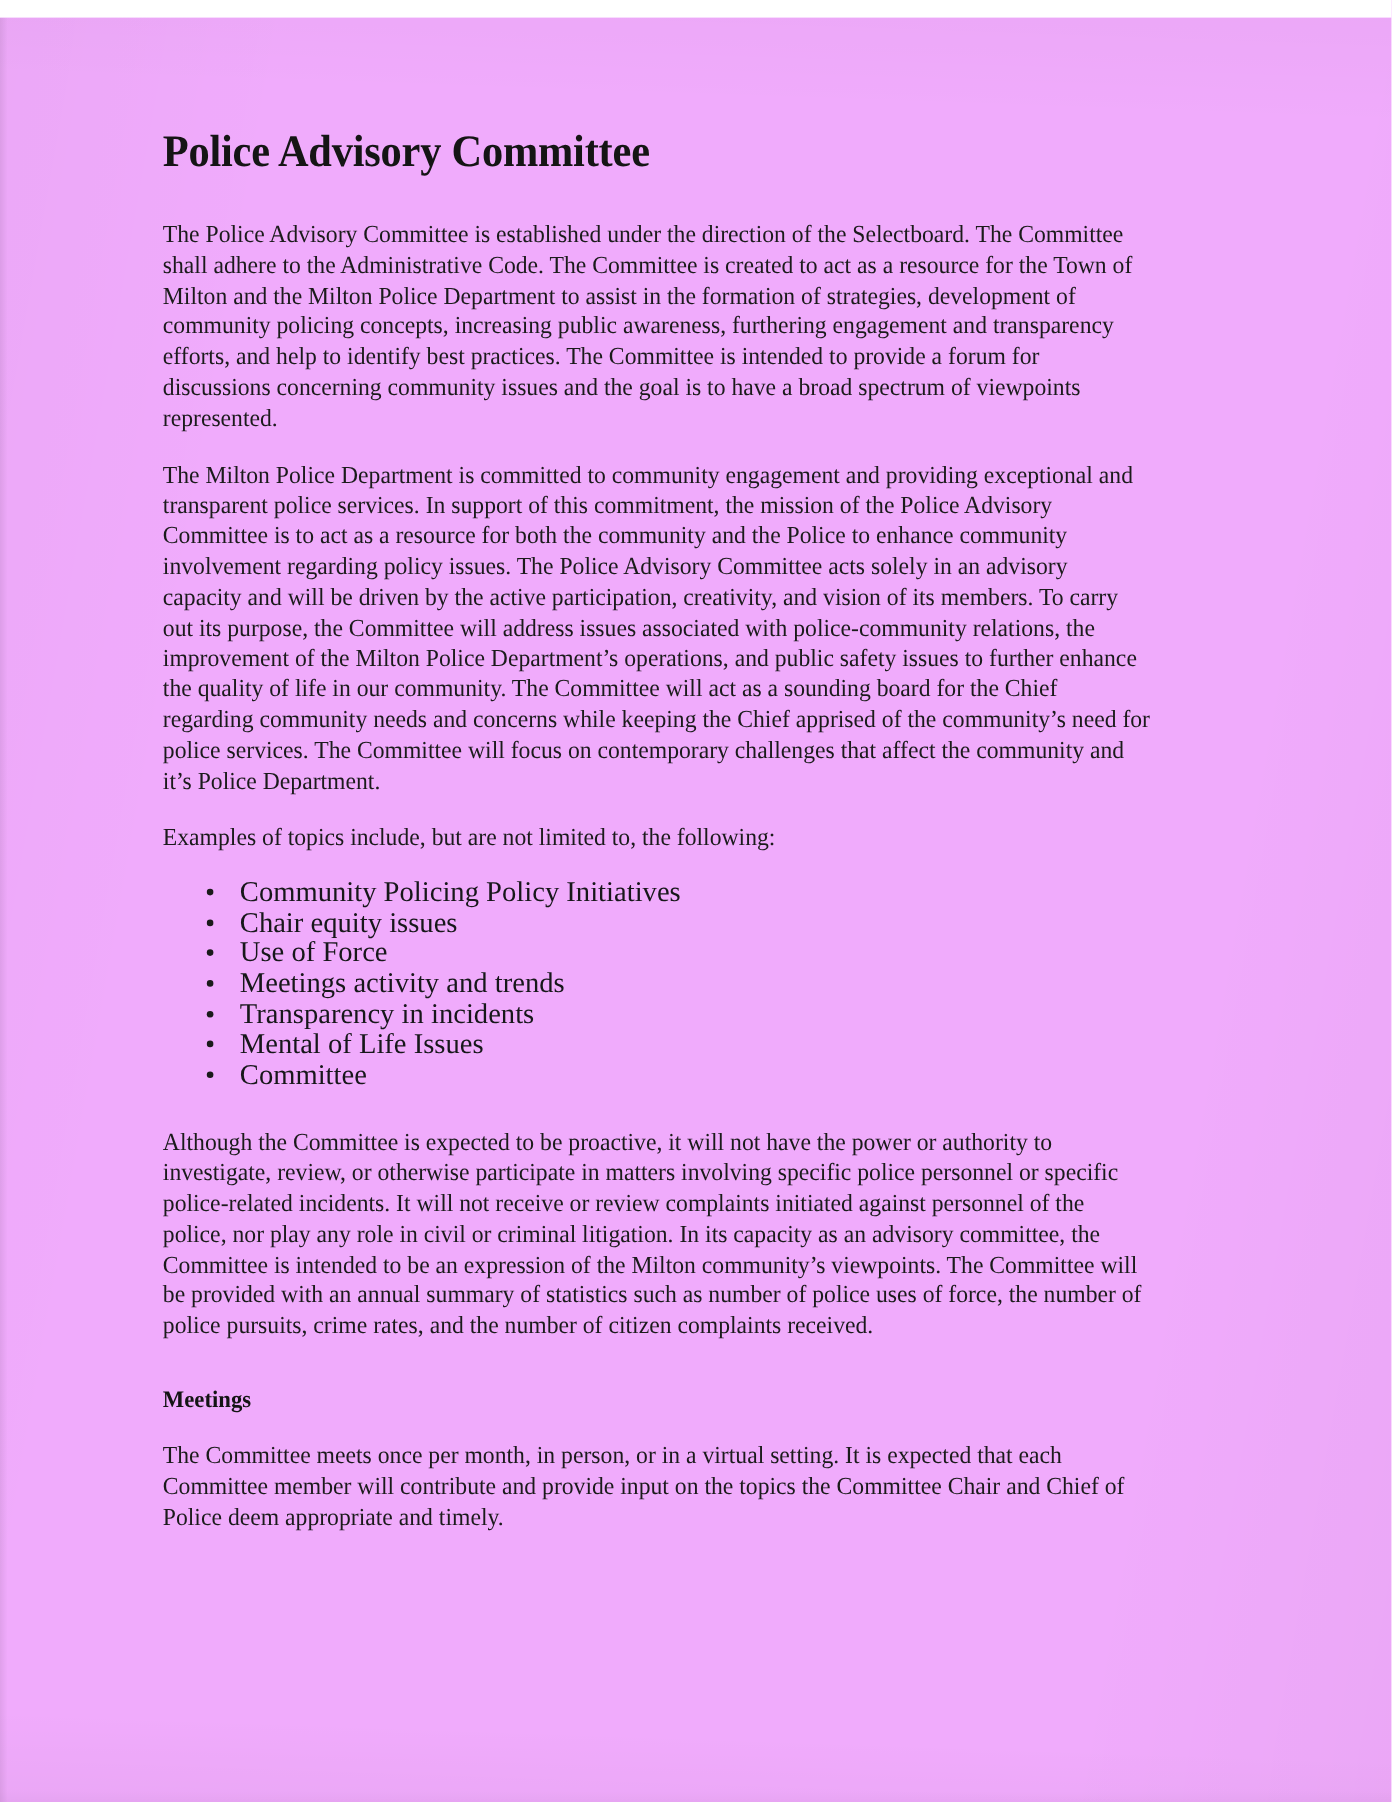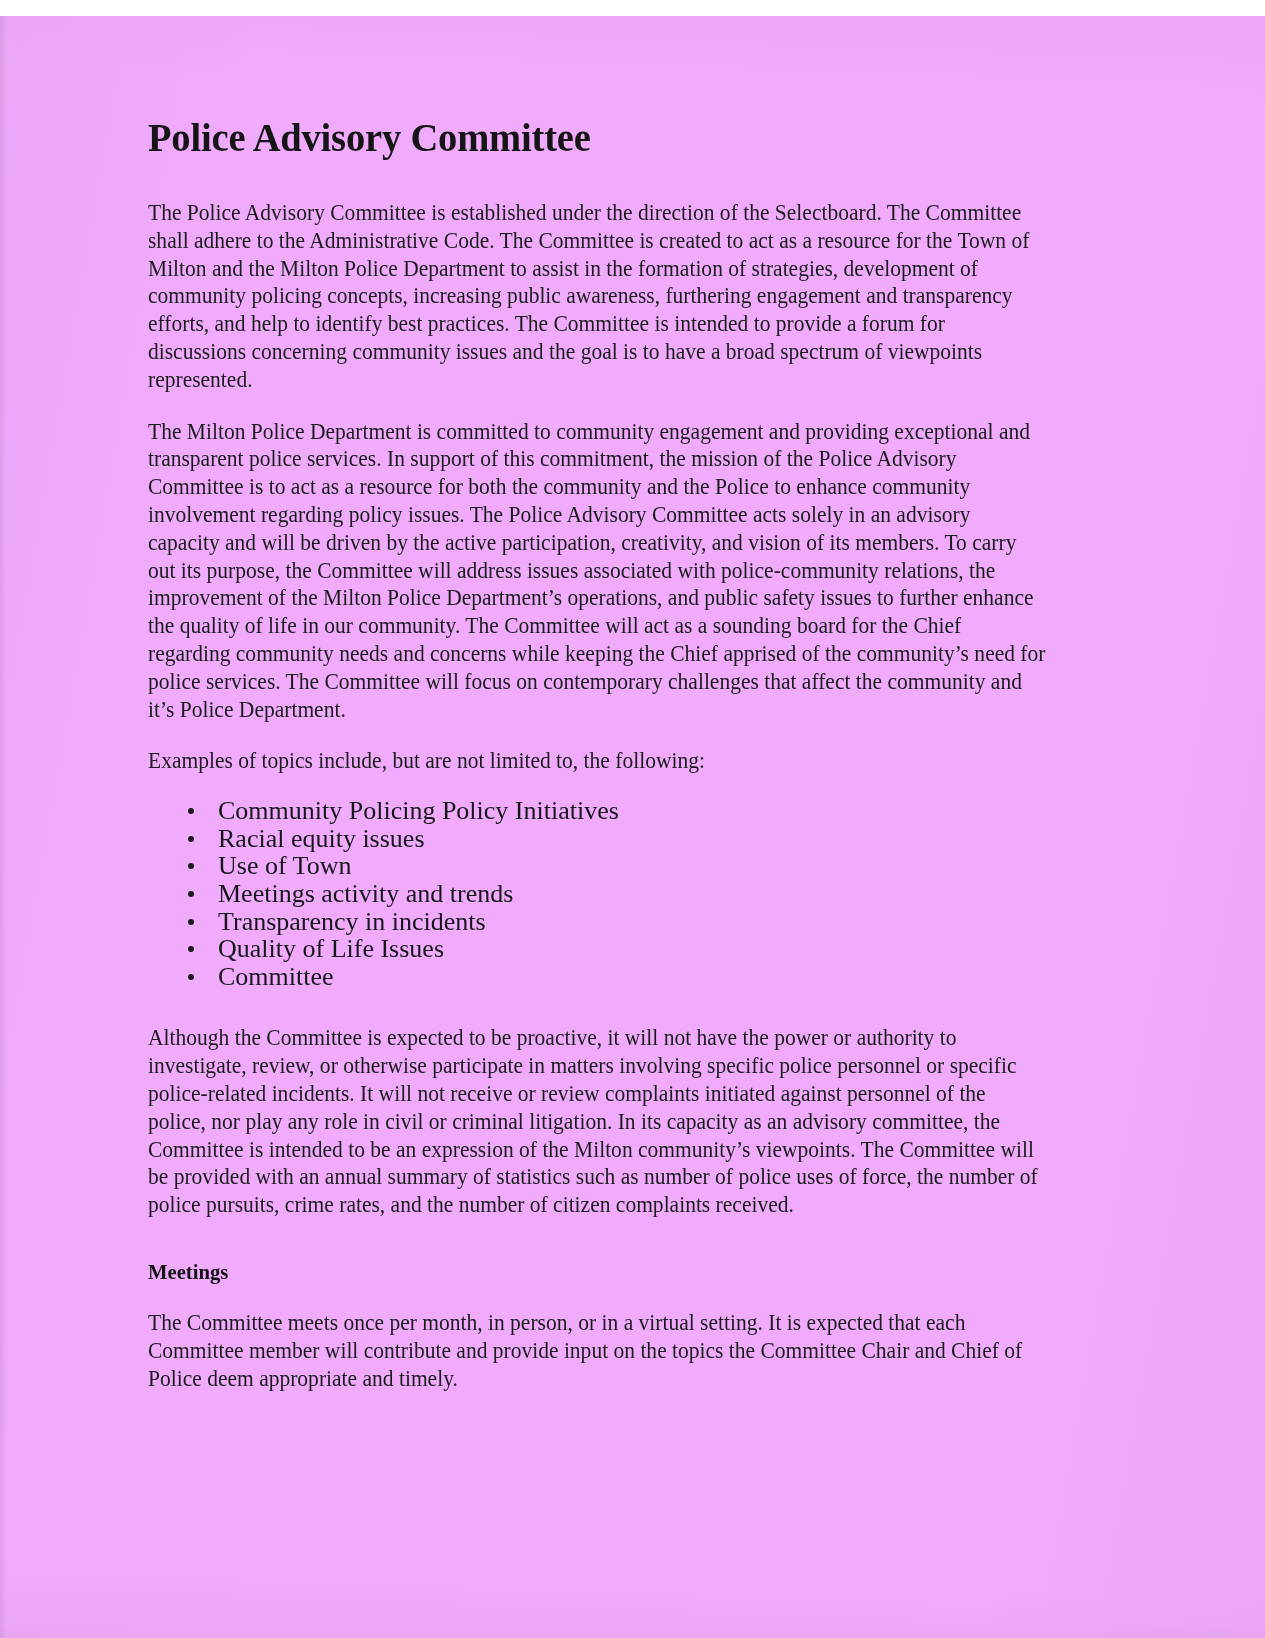--- a/index.html
+++ b/index.html
@@ -133,37 +133,37 @@
 
     <p class="intro-line">Examples of topics include, but are not limited to, the following:</p>
 
     <ul class="topics">
       <li>
         <span class="bullet-dot"></span>
         <span>Community Policing Policy Initiatives</span>
       </li>
       <li>
         <span class="bullet-dot"></span>
-        <span>Racial equity issues</span>
+        <span>Chair equity issues</span>
       </li>
       <li>
         <span class="bullet-dot"></span>
-        <span>Use of Town</span>
+        <span>Use of Force</span>
       </li>
       <li>
         <span class="bullet-dot"></span>
         <span>Meetings activity and trends</span>
       </li>
       <li>
         <span class="bullet-dot"></span>
         <span>Transparency in incidents</span>
       </li>
       <li>
         <span class="bullet-dot"></span>
-        <span>Quality of Life Issues</span>
+        <span>Mental of Life Issues</span>
       </li>
       <li>
         <span class="bullet-dot"></span>
         <span>Committee</span>
       </li>
     </ul>
 
     <div class="spacer-sm"></div>
 
     <p class="body-para">Although the Committee is expected to be proactive, it will not have the power or authority to investigate, review, or otherwise participate in matters involving specific police personnel or specific police-related incidents. It will not receive or review complaints initiated against personnel of the police, nor play any role in civil or criminal litigation. In its capacity as an advisory committee, the Committee is intended to be an expression of the Milton community’s viewpoints. The Committee will be provided with an annual summary of statistics such as number of police uses of force, the number of police pursuits, crime rates, and the number of citizen complaints received.</p>

